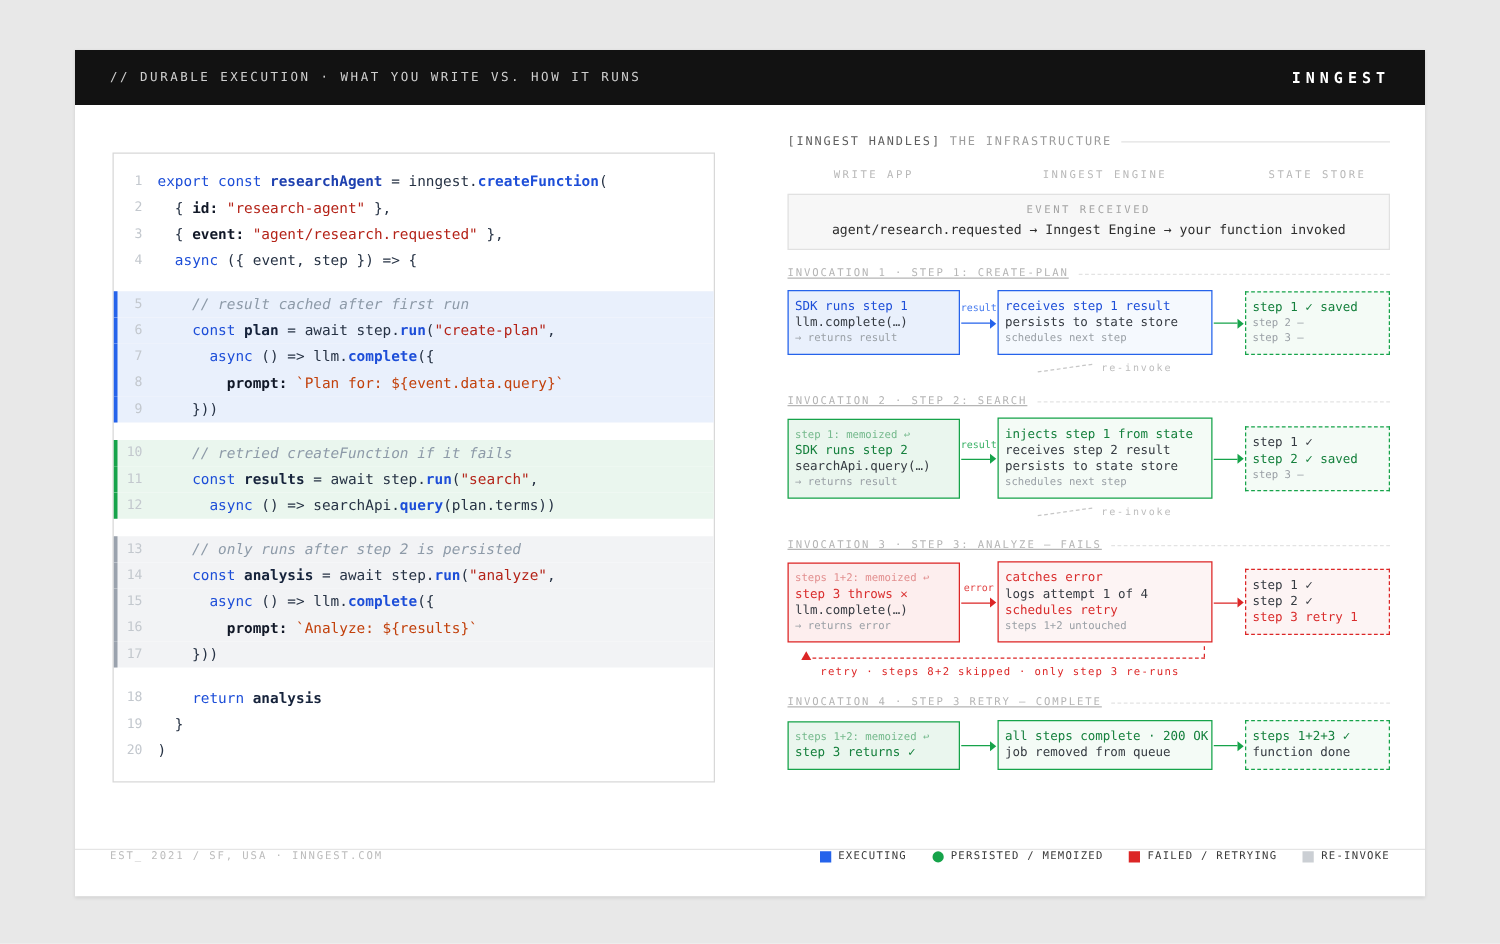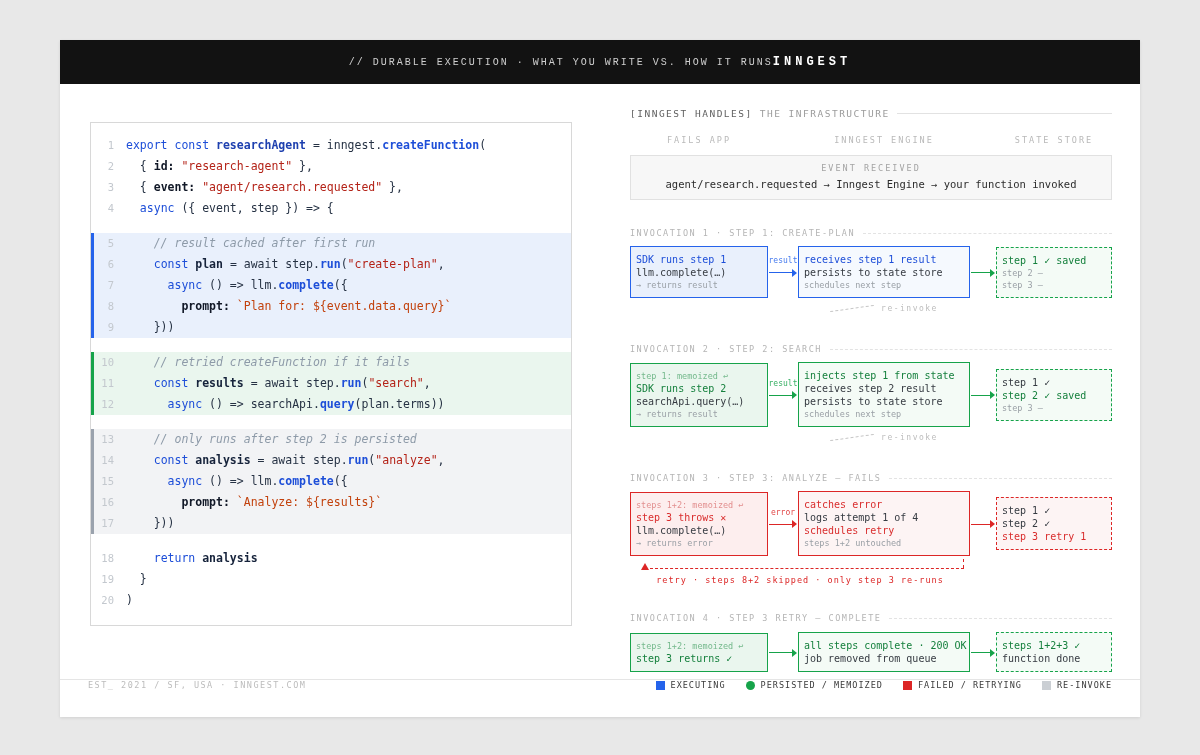--- a/index.html
+++ b/index.html
@@ -3,21 +3,21 @@
 <meta charset="utf-8">
 <style>
   * { margin:0; padding:0; box-sizing:border-box; }
   html,body { width:1200px; height:755px; }
   body { background:#e8e8e8; font-family:"DejaVu Sans Mono","Liberation Mono",monospace; overflow:hidden; }
 
   .card { position:absolute; left:60px; top:40px; width:1080px; height:677px; background:#fff;
           box-shadow:0 1px 3px rgba(0,0,0,.10); display:flex; flex-direction:column; }
 
   
-  .topbar { height:44px; background:#121212; display:flex; align-items:center; justify-content:center; padding:0 28px; flex:none;font-family:Liberation Mono, monospace; }
+  .topbar { height:44px; background:#121212; display:flex; align-items:center; justify-content:space-between; padding:0 28px; flex:none; }
   .topbar-left { color:#cfcfcf; font-size:10px; letter-spacing:2px; }
   .topbar-brand { color:#ffffff; font-size:12px; letter-spacing:4px; font-weight:bold; }
 
   
   .content { flex:1; display:flex; gap:58px; padding:24px 30px 0 30px; }
   .panel { width:482px; flex:none; }
 
   .panel-head { display:flex; align-items:center; gap:7px; font-size:9.5px; letter-spacing:1.5px; color:#9c9c9c; white-space:nowrap; }
   .panel-head .tag { color:#5f5f5f; }
   .panel-head .hline { flex:1; border-top:1px solid #e2e2e2; }
@@ -44,21 +44,21 @@
   
   .grid5 { display:grid; grid-template-columns:138px 30px 172px 26px 1fr; }
   .colheads { margin-top:16px; }
   .colheads span { text-align:center; font-size:8.5px; letter-spacing:2px; color:#b9b9b9; }
   .ch1 { grid-column:1; } .ch2 { grid-column:3; } .ch3 { grid-column:5; }
 
   .eventbox { margin-top:10px; border:1px solid #e1e1e1; background:#f7f7f7; text-align:center; padding:7px 8px 9px; }
   .ev-title { font-size:8.5px; letter-spacing:2px; color:#a4a4a4; }
   .ev-text  { font-size:10.5px; color:#2c2c2c; margin-top:5px; }
 
-  .inv-label { display:flex; align-items:center; gap:8px; margin-top:28px; font-size:8.5px; letter-spacing:1.5px; color:#b5b5b5; }
+  .inv-label { display:flex; align-items:center; gap:8px; margin-top:14px; font-size:8.5px; letter-spacing:1.5px; color:#b5b5b5;text-decoration:underline; }
   .inv-label::after { content:""; flex:1; border-top:1px dashed #e3e3e3; }
 
   .inv-row { margin-top:8px; align-items:center; }
 
   .dbox { border:1.5px solid; padding:7px 5px; text-align:left; display:flex; flex-direction:column; justify-content:center; gap:2px; background:#fff; }
   .dbox.dashed { border-style:dashed; }
   .t-blue  { border-color:var(--blue,#2563eb); }
   .t-green { border-color:var(--green,#16a34a); }
   .t-red   { border-color:var(--red,#dc2626); }
   .k-app.t-blue  { background:var(--blue-bg,#e9f0fc); }
@@ -215,21 +215,21 @@
     </section>
 
     <section class="panel">
       <div class="panel-head">
         <span class="tag">[INNGEST HANDLES]</span>
         <span class="ptitle">THE INFRASTRUCTURE</span>
         <span class="hline"></span>
       </div>
 
       <div class="grid5 colheads">
-        <span class="ch1">FAILS APP</span>
+        <span class="ch1">WRITE APP</span>
         <span class="ch2">INNGEST ENGINE</span>
         <span class="ch3">STATE STORE</span>
       </div>
 
       <div class="eventbox">
         <div class="ev-title">EVENT RECEIVED</div>
         <div class="ev-text">agent/research.requested → Inngest Engine → your function invoked</div>
       </div>
 
       <div id="invocations">

